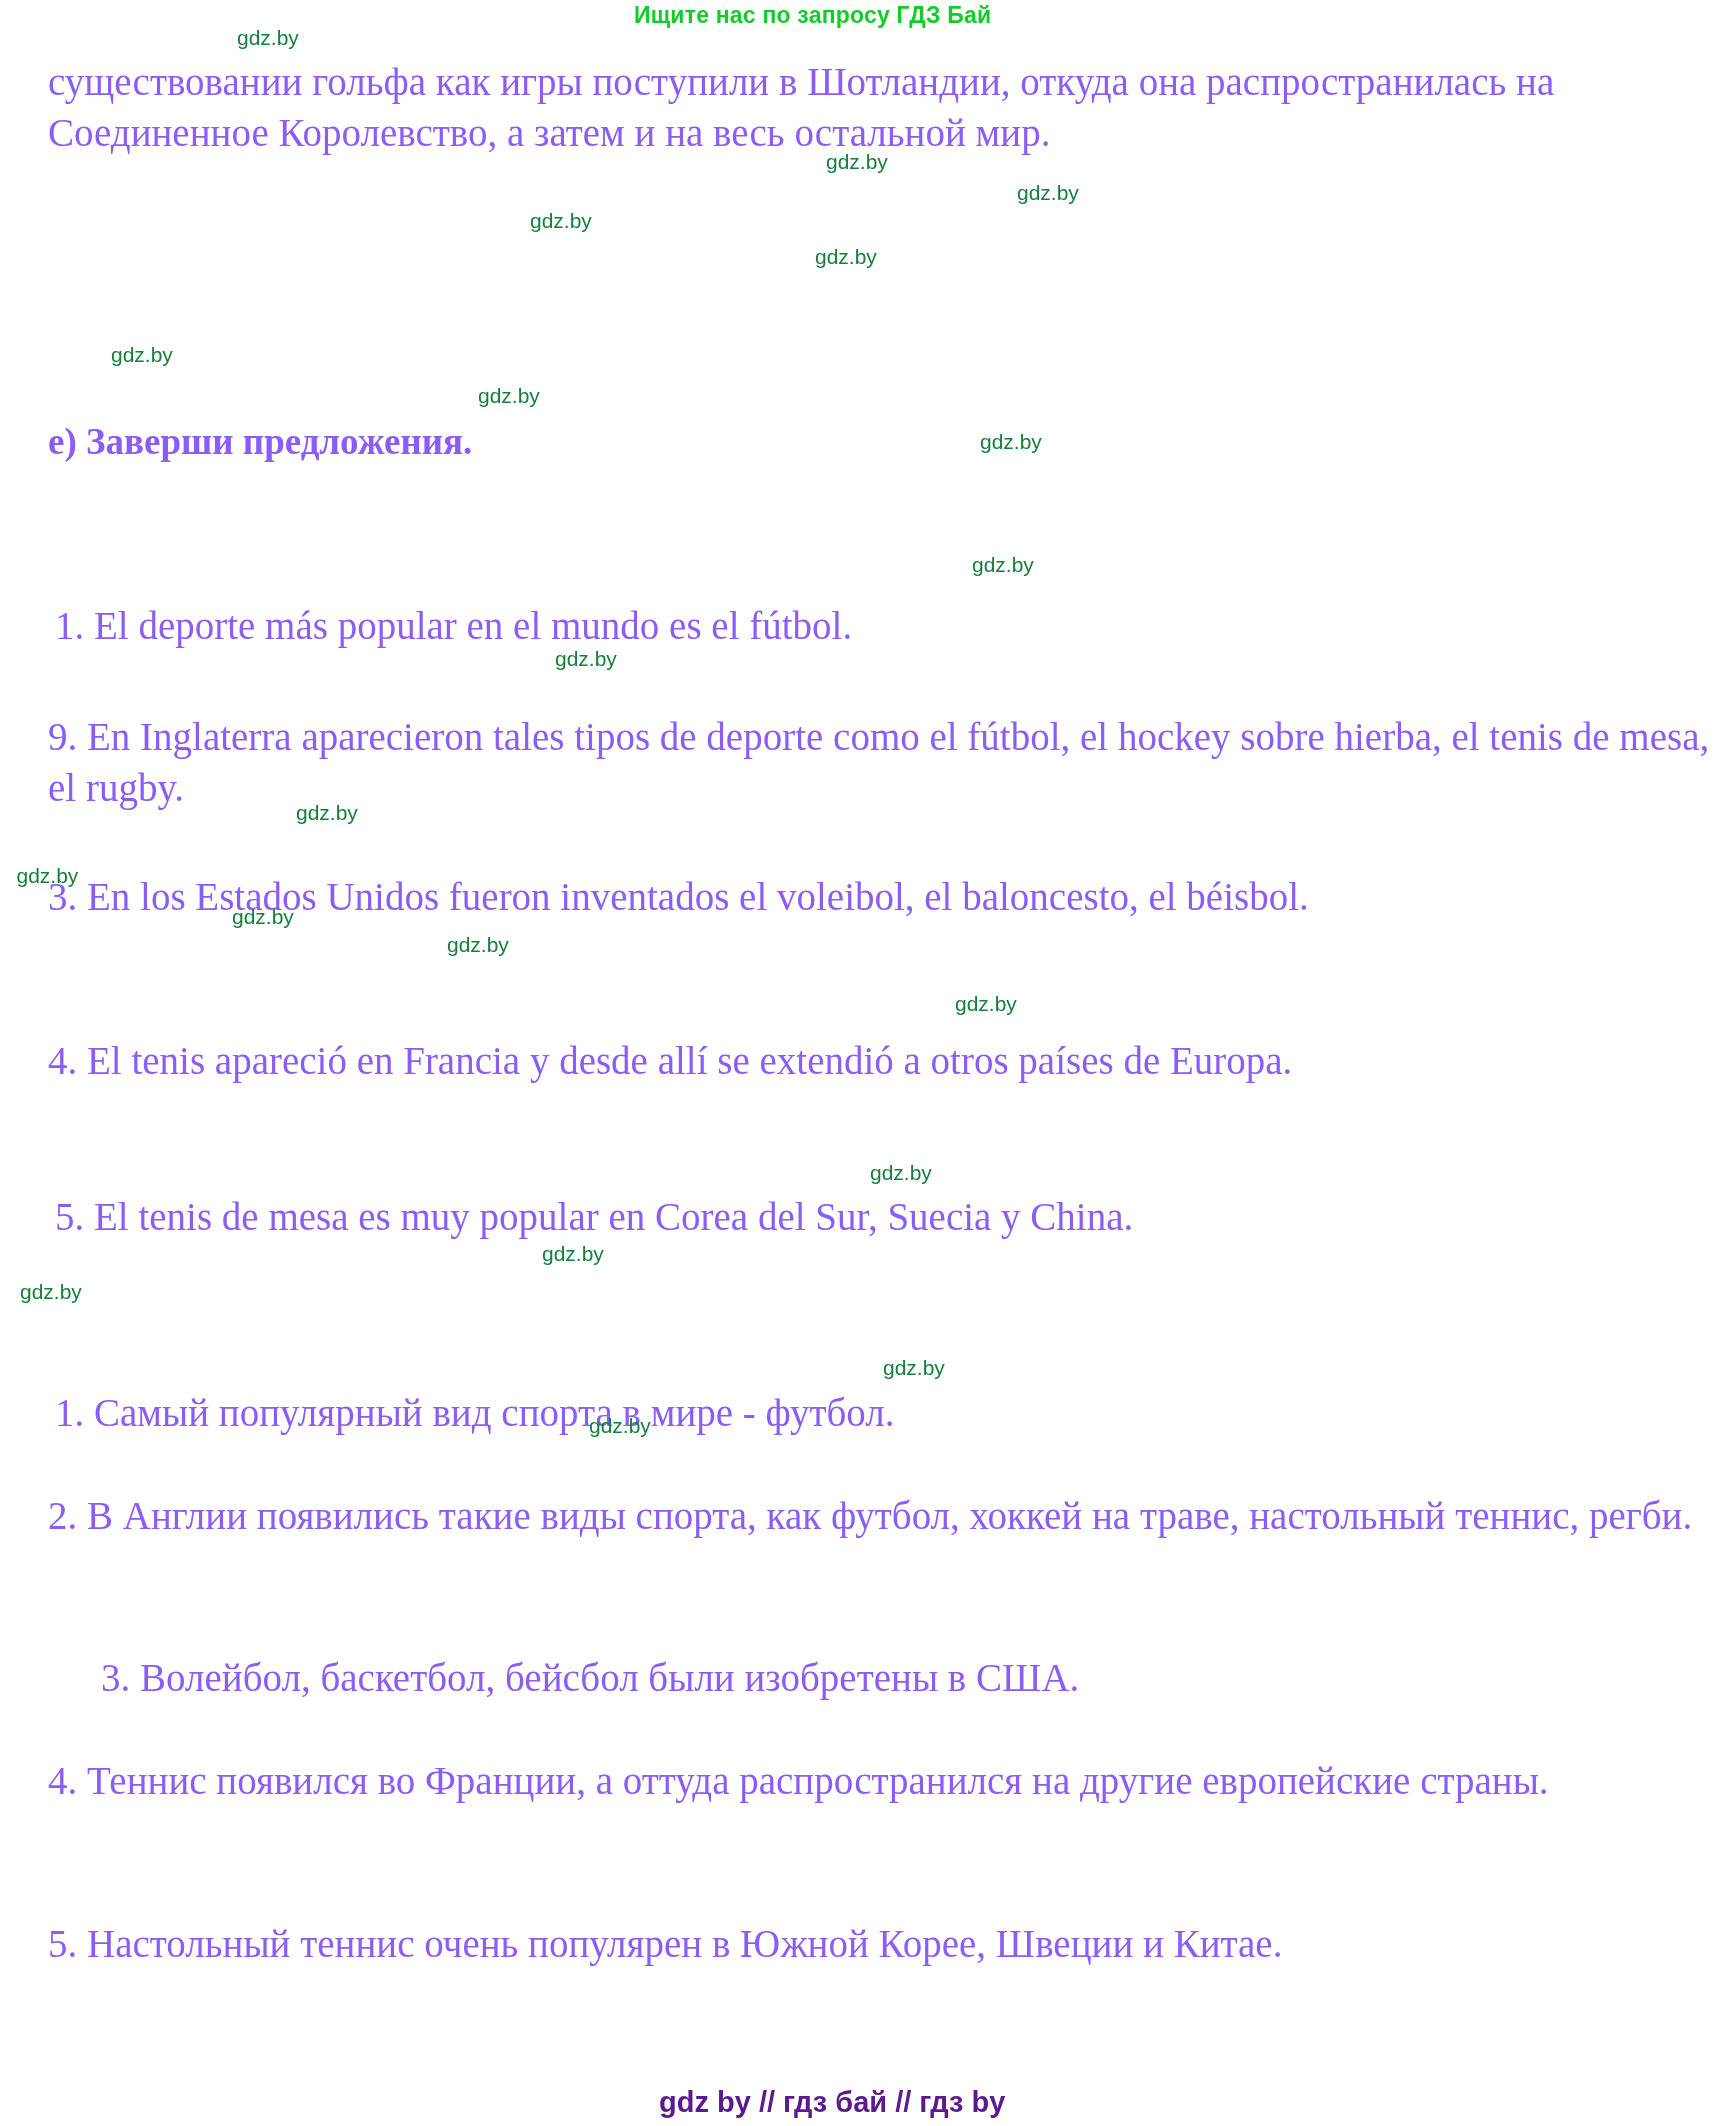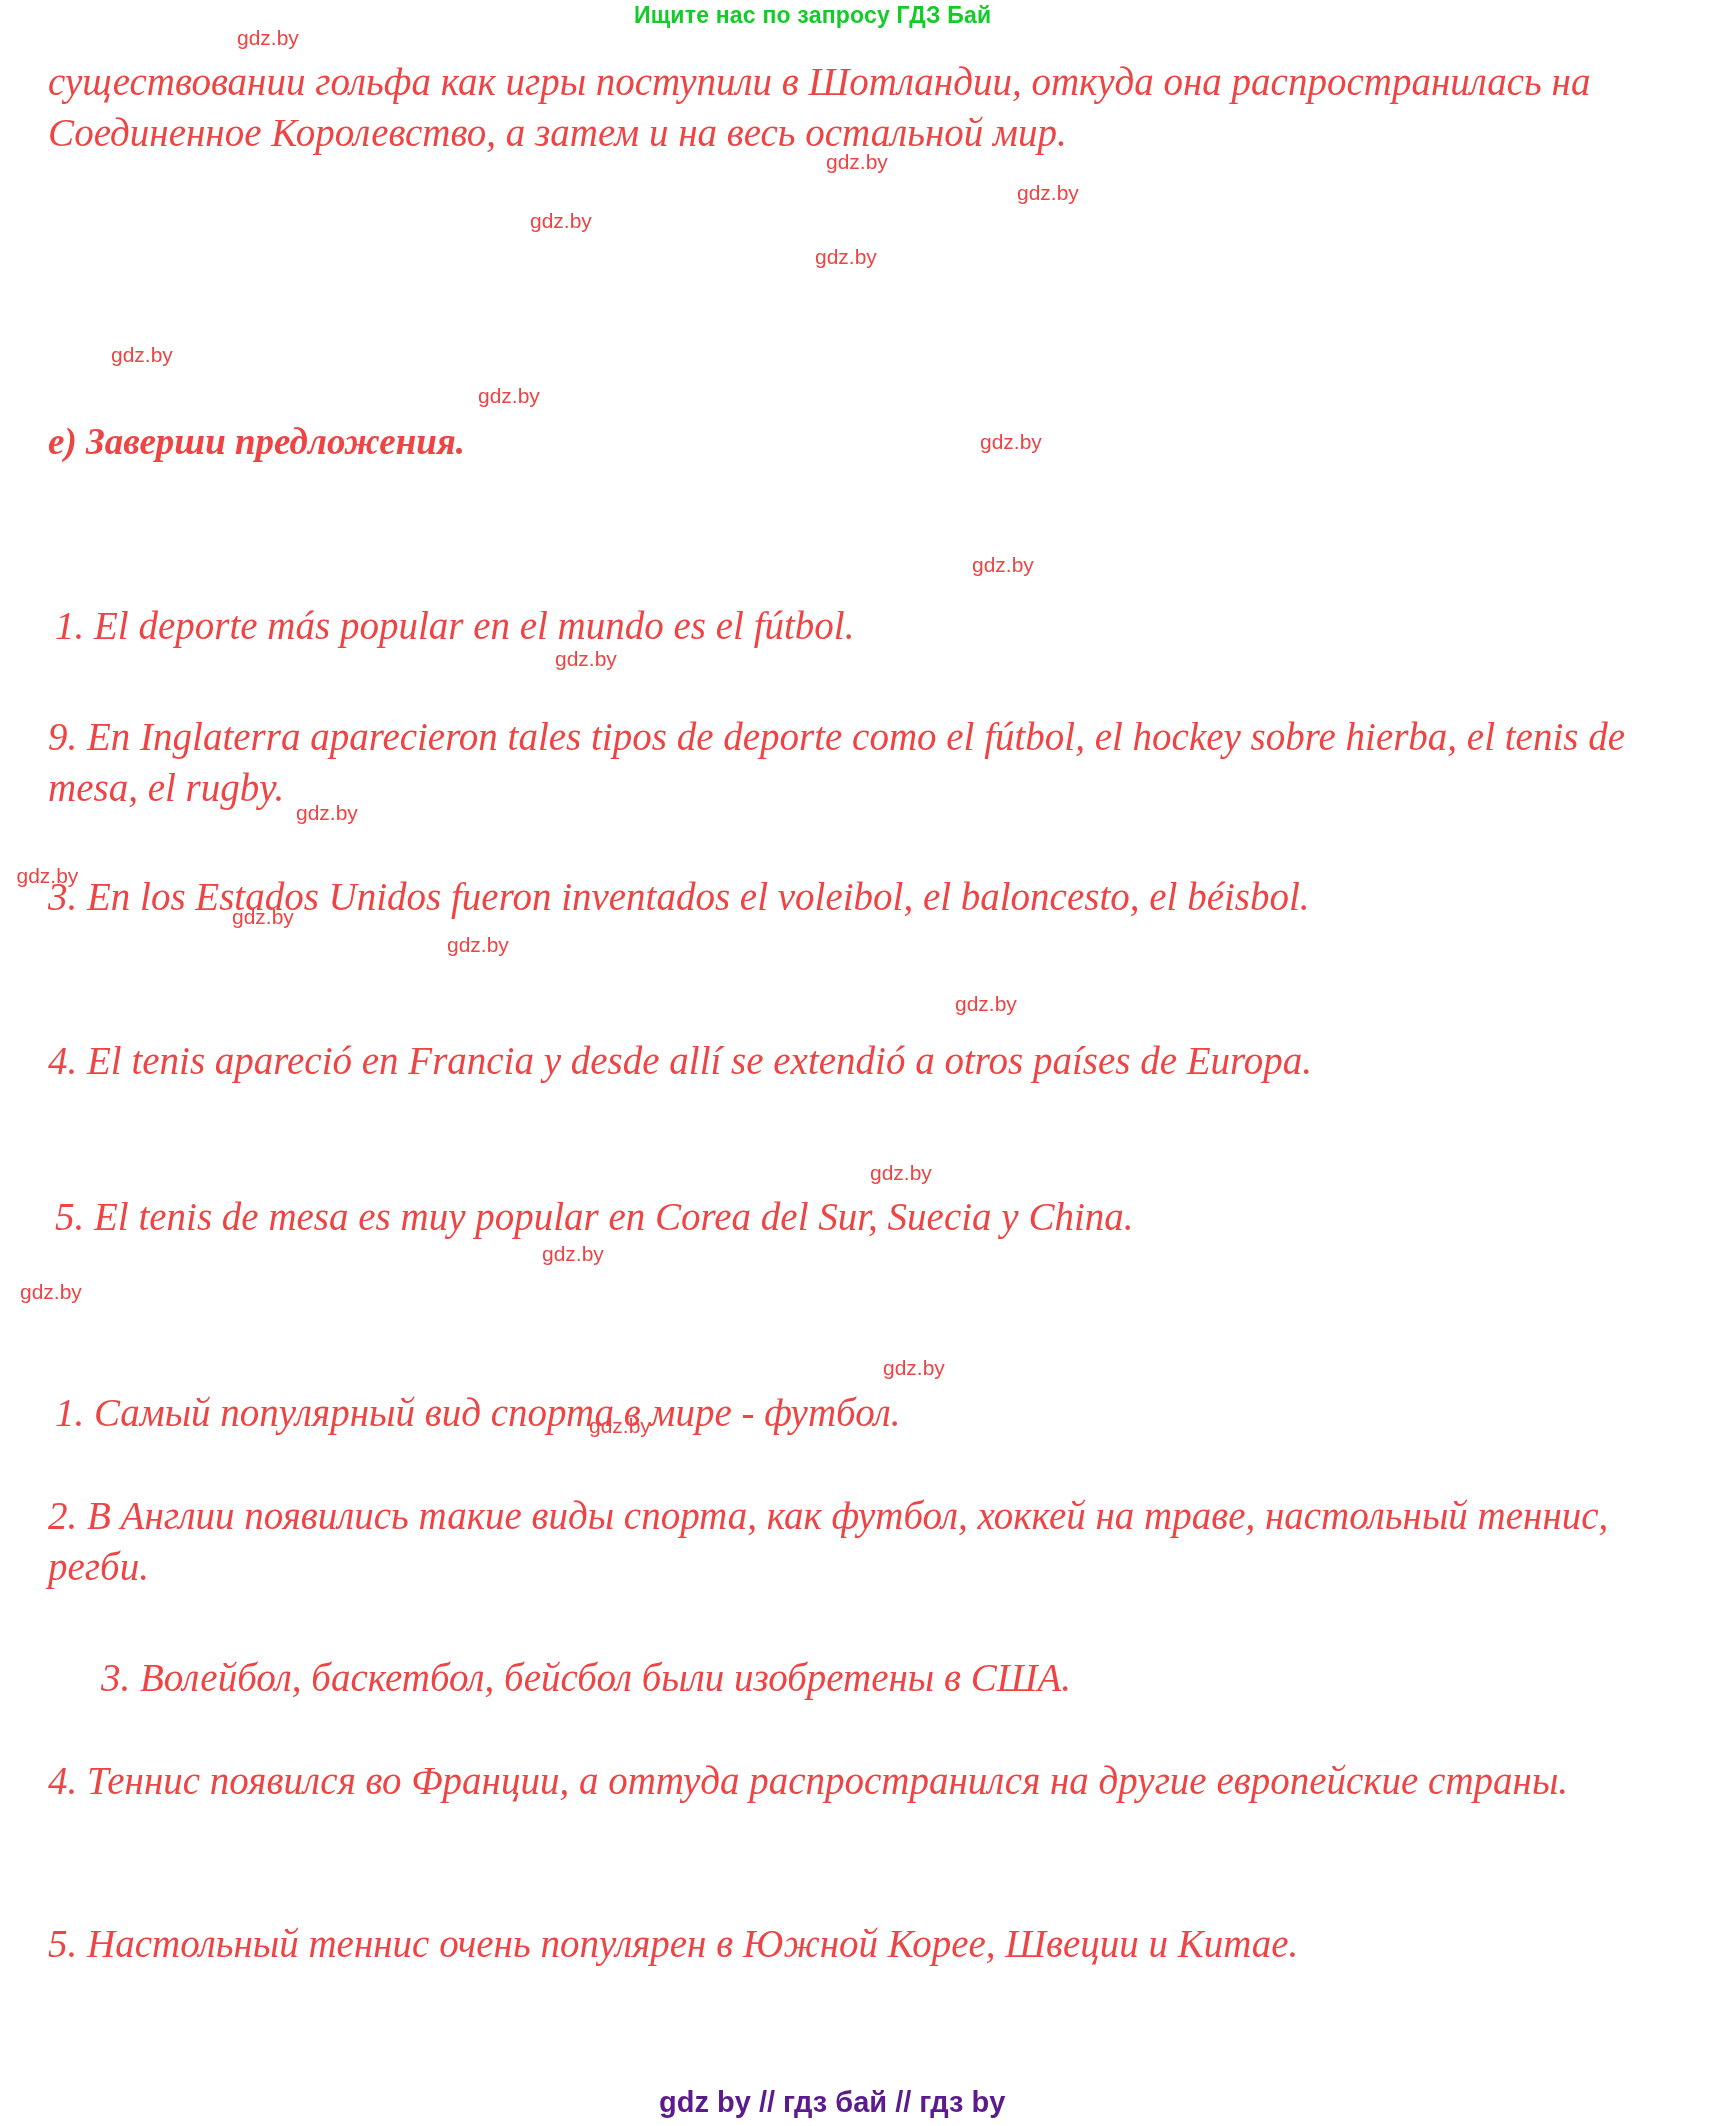--- a/index.html
+++ b/index.html
@@ -35,33 +35,32 @@
     font-family: "Liberation Sans", sans-serif;
     font-weight: bold;
     font-size: 29px;
     color: #5b1a8e;
     white-space: nowrap;
   }
   .wm {
     position: absolute;
     font-family: "Liberation Sans", sans-serif;
     font-size: 21px;
-    color: #ef4444;
+    color: #15803d;
     white-space: nowrap;
   }
 
   
   .doc-text {
     position: absolute;
     font-family: "Liberation Serif", serif;
     font-size: 39px;
     line-height: 1.30;
-    color: #ef4444;
+    color: #8b5cf6;
     white-space: pre-wrap;
-    font-style: italic;
   }
   .para {
     left: 48px;
     width: 1653px;
   }
   .bold-heading {
     font-weight: bold;
     font-size: 37px;
   }
   .sent {

